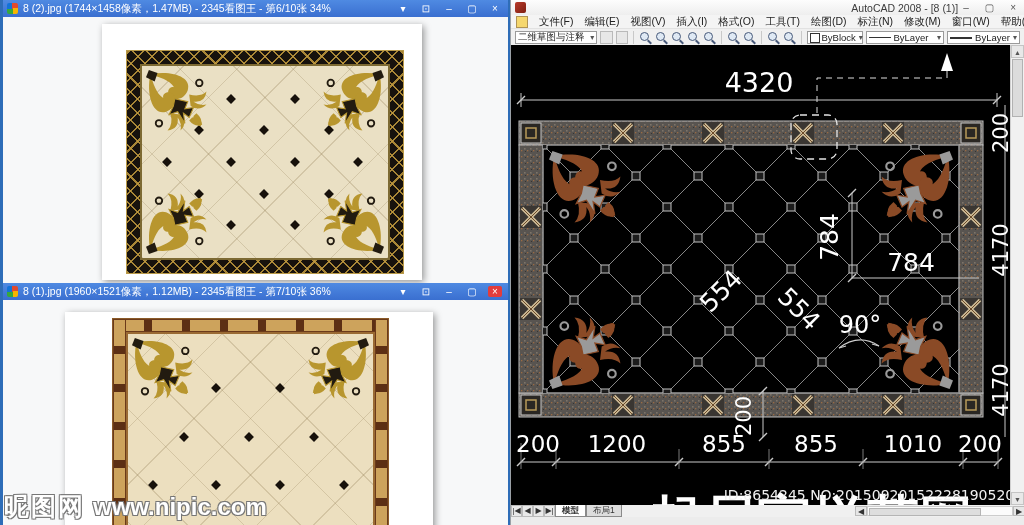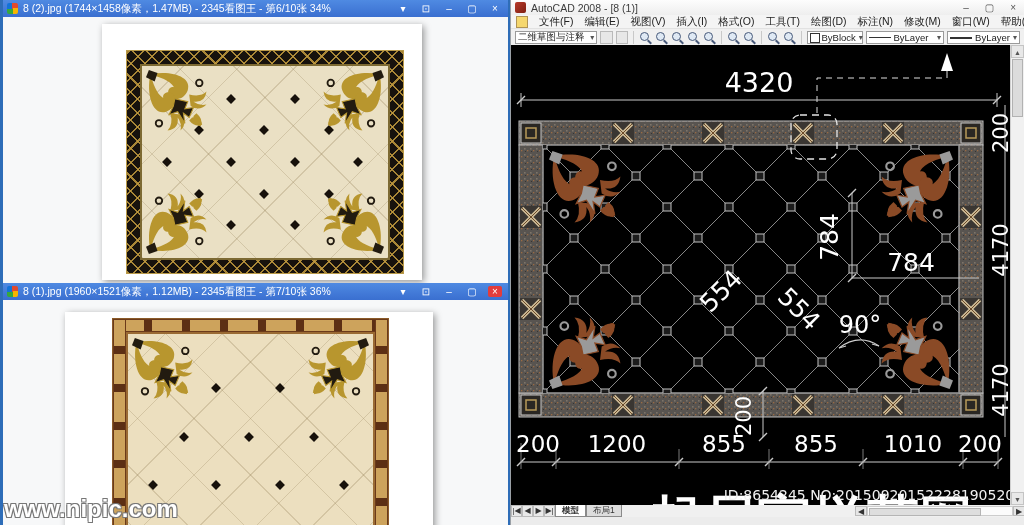--- a/index.html
+++ b/index.html
@@ -50,21 +50,21 @@
   .nipic{position:absolute;left:4px;bottom:2px;z-index:60;color:#fff;display:flex;gap:8px;align-items:baseline;
          text-shadow:1px 1px 0 #777,-1px -1px 0 #777,1px -1px 0 #777,-1px 1px 0 #777;}
   .nlogo{font-size:25px;font-weight:bold;letter-spacing:2px;}
   .nurl{font-size:24px;font-weight:bold;}
   
   .acad{position:absolute;left:510px;top:0;width:514px;height:525px;background:#f0f0f0;
         border-left:1px solid #9aa0a6;box-sizing:border-box;}
   .atitle{height:15px;display:flex;align-items:center;gap:5px;padding:0 4px;
           background:linear-gradient(#fdfdfd,#eee);color:#3c3c3c;font-size:10.5px;}
   .acicon{width:11px;height:11px;background:linear-gradient(135deg,#b93a2a,#7d1f12);border-radius:2px;flex:0 0 auto;}
-  .atext{flex:1 1 auto;}
+  .atext{flex:1 1 auto;text-align:right;}
   .awbtns{display:flex;gap:16px;margin-right:4px;color:#555;font-size:10px;}
   .amenu{height:13px;display:flex;align-items:center;gap:11px;padding:0 5px;font-size:10.5px;color:#222;
          background:#f4f4f4;border-bottom:1px solid #e2e2e2;white-space:nowrap;}
   .dicon{width:10px;height:10px;background:#f5d76e;border:1px solid #b09454;flex:0 0 auto;}
   .atoolbar{height:17px;display:flex;align-items:center;gap:3px;padding:0 4px;
             background:#f0f0f0;border-bottom:1px solid #8b5cf6;font-size:10px;color:#222;}
   .combo{display:flex;align-items:center;justify-content:space-between;height:13px;background:#fff;
          border:1px solid #9a9a9a;padding:0 2px;font-size:9.5px;white-space:nowrap;box-sizing:border-box;}
   .combo .carr{color:#555;font-size:8px;margin-left:3px;}
   .cw-ws{width:88px;} .cw-col{width:56px;} .cw-lt{width:84px;} .cw-lw{width:78px;}
@@ -209,20 +209,21 @@
                 <use href="#fl"></use>
               </svg>
 
           </div>
         </div>
       </figure>
     </div>
   </section>
 
   <div class="nipic">
+    <span class="nlogo">昵图网</span>
     <span class="nurl">www.nipic.com</span>
   </div>
 
   <section class="acad">
     <header class="atitle">
       <span class="acicon"></span>
       <span class="atext">AutoCAD 2008 - [8 (1)]</span>
       <span class="awbtns">
         <span>–</span>
         <span>▢</span>

